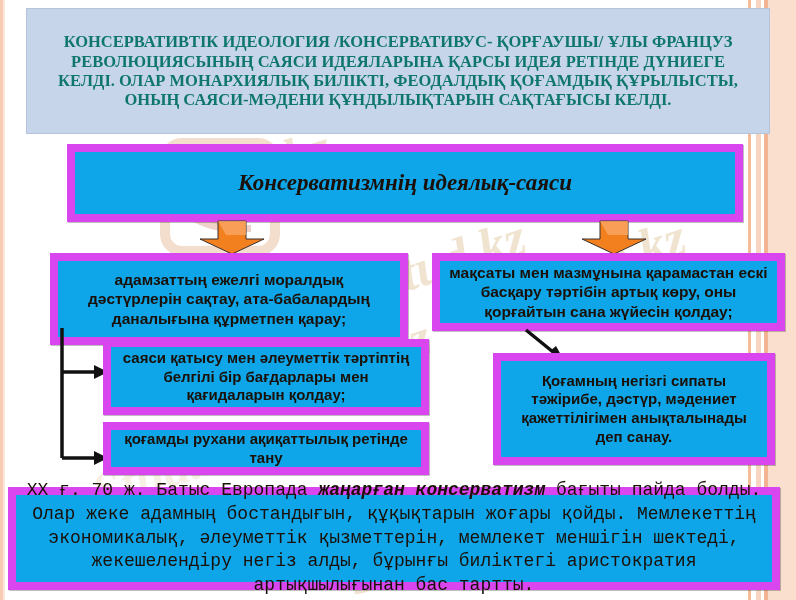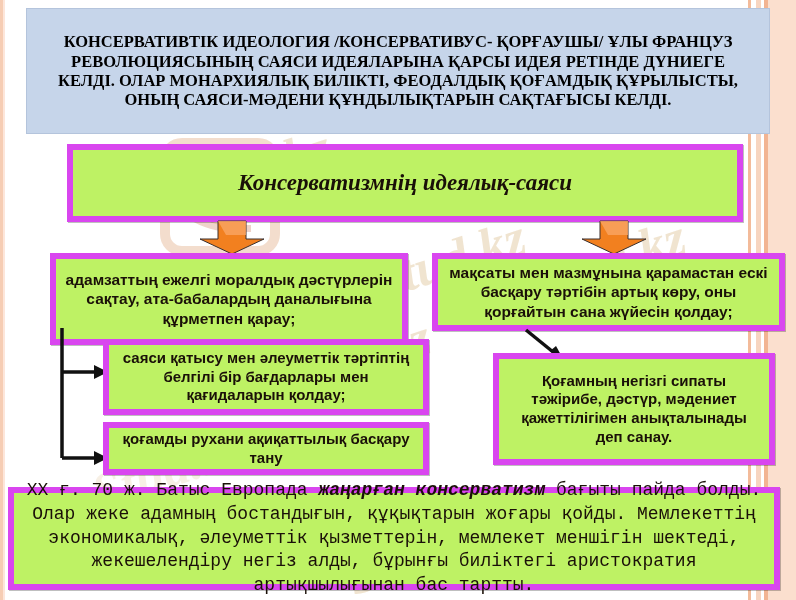--- a/index.html
+++ b/index.html
@@ -82,30 +82,30 @@
     display: flex;
     align-items: center;
     justify-content: center;
     text-align: center;
   }
   .box .txt { width: 100%; }
 
   .box-head {
     background: #c6d5ea;
     border: 1px solid #b4c4dc;
-    color: #000000;
+    color: #0f766e;
     font-family: "Liberation Serif", serif;
     font-weight: bold;
     text-transform: uppercase;
     line-height: 1.17;
   }
 
   .box-orange {
-    background: #bef264;
-    border: 6px solid #d946ef;
+    background: #0ea5e9;
+    border: 8px solid #d946ef;
     box-shadow: 1px 1px 0 rgba(0,0,0,0.25);
     color: #1a1008;
   }
 
   .box-title {
     font-family: "Liberation Serif", serif;
     font-style: italic;
     font-weight: bold;
     line-height: 1.38;
   }
@@ -205,21 +205,21 @@
       <path d="M4,130 L38,130" stroke="#111111" stroke-width="3.5" fill="none"></path>
       <polygon points="36,123 50,130 36,137" fill="#111111"></polygon>
     </svg>
   </div>
 
   <div class="box box-orange box-body" style="left:103px; top:339px; width:326px; height:76px; padding:20px 8px; font-size:15px;">
     <div class="txt">саяси қатысу мен әлеуметтік тәртіптің белгілі бір бағдарлары мен қағидаларын қолдау;</div>
   </div>
 
   <div class="box box-orange box-body" style="left:103px; top:422px; width:326px; height:53px; padding:2px 8px; font-size:15px;">
-    <div class="txt">қоғамды рухани ақиқаттылық басқару тану</div>
+    <div class="txt">қоғамды рухани ақиқаттылық ретінде тану</div>
   </div>
 
   <div class="conn" style="left:524px; top:328px; width:56px; height:42px;">
     <svg width="56" height="42" viewBox="0 0 56 42">
       <path d="M2,2 L34,28" stroke="#111111" stroke-width="3.5" fill="none"></path>
       <polygon points="26,23 42,36 32,18" fill="#111111"></polygon>
     </svg>
   </div>
 
   <div class="box box-orange box-body" style="left:493px; top:353px; width:282px; height:112px; padding:2px 10px; font-size:15px;">

